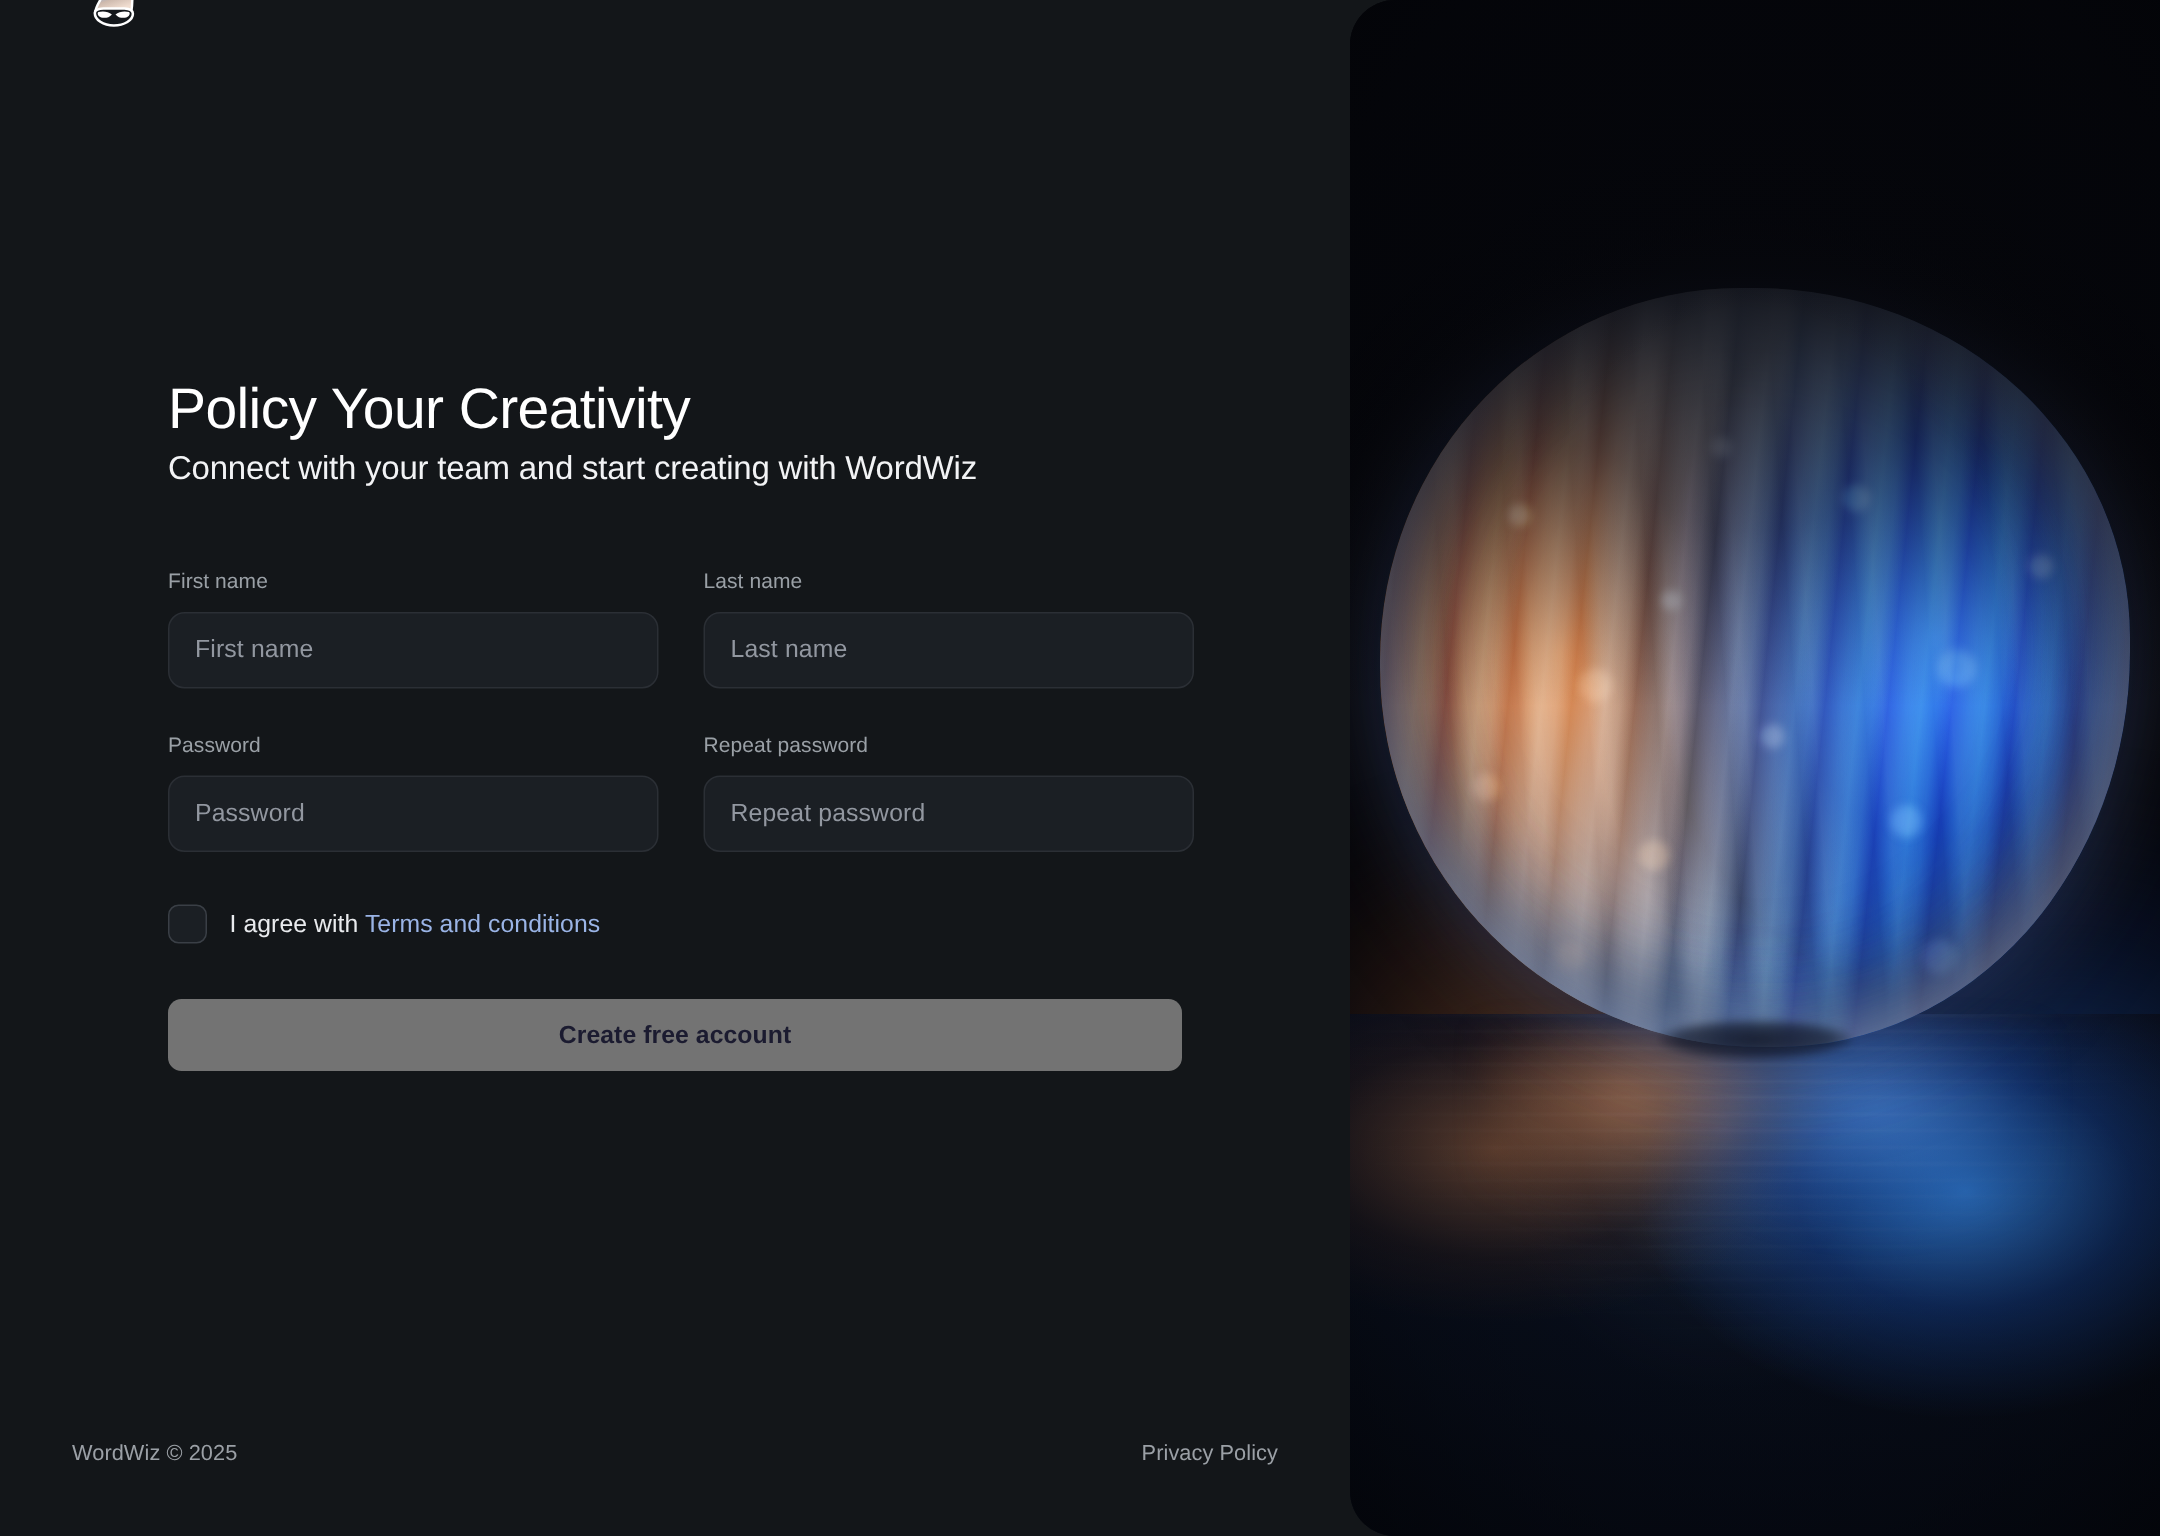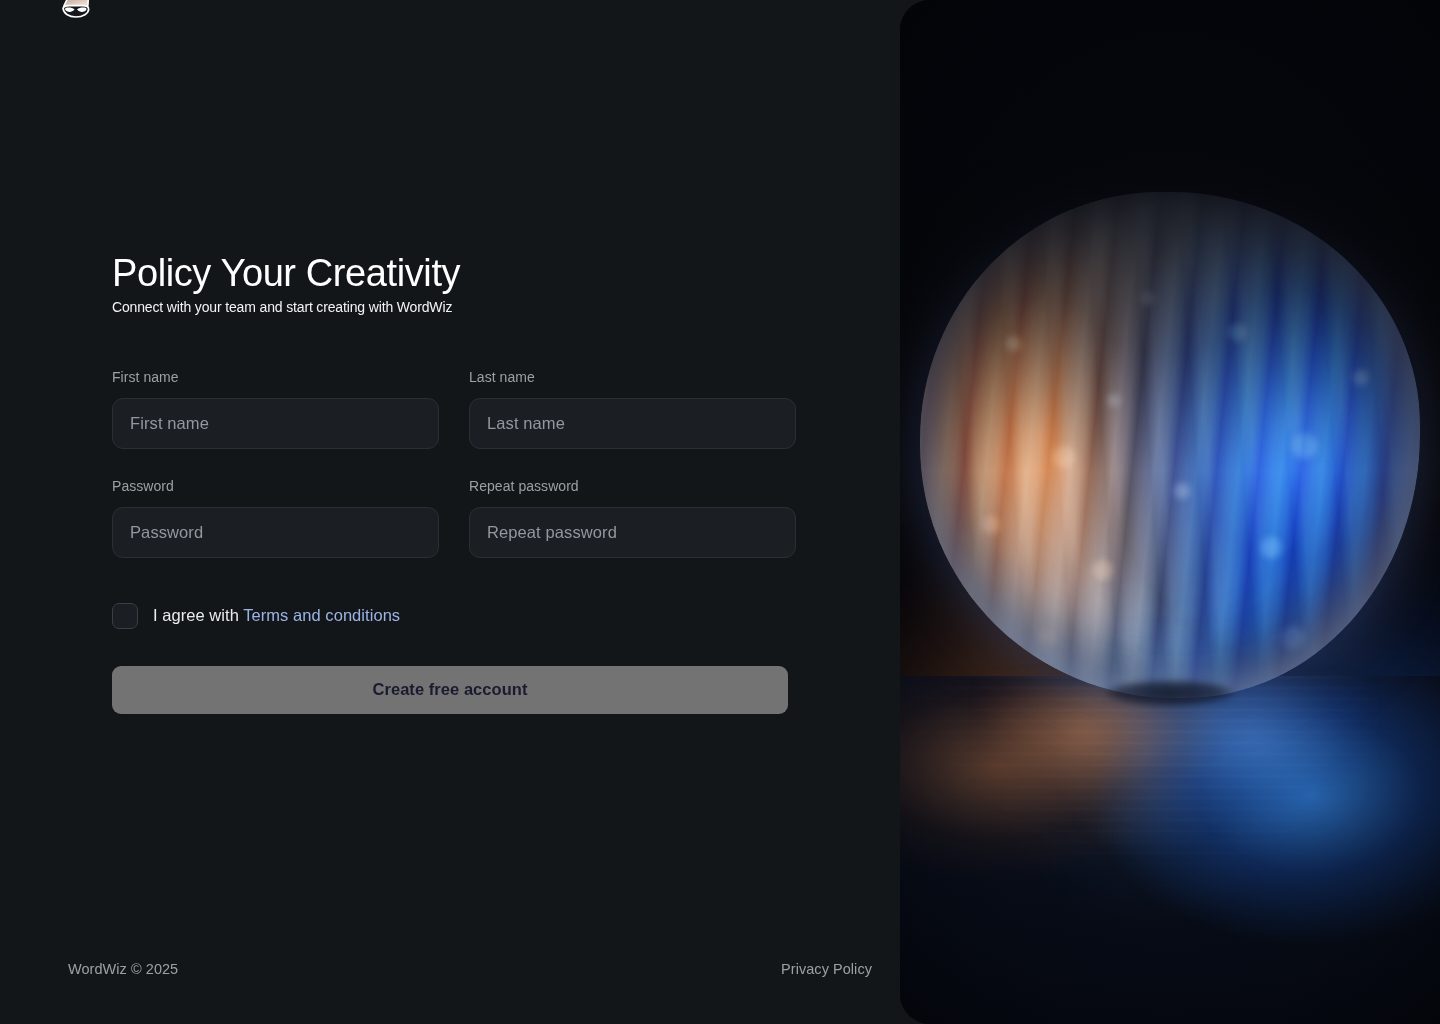--- a/index.html
+++ b/index.html
@@ -74,21 +74,21 @@
     font-size: 38px;
     line-height: 1.12;
     font-weight: 400;
     color: #ffffff;
     letter-spacing: -0.4px;
     white-space: nowrap;
   }
 
   .subheadline {
     margin-top: 3px;
-    font-size: 14px;
+    font-size: 22px;
     line-height: 1.3;
     font-weight: 500;
     color: #f2f3f5;
     letter-spacing: -0.15px;
     white-space: nowrap;
   }
 
   
   .form {
     margin-top: 54px;
@@ -129,21 +129,21 @@
     letter-spacing: .1px;
     padding: 0 17px;
     outline: none;
   }
   .text-input::placeholder { color: #9297a0; opacity: 1; }
 
   
   .terms-row {
     display: flex;
     align-items: center;
-    margin-top: 45px;
+    margin-top: 35px;
     gap: 15px;
   }
 
   .checkbox {
     width: 26px;
     height: 26px;
     flex: 0 0 26px;
     border: 1px solid #3a3f46;
     border-radius: 7px;
     background: #1b1f24;
@@ -197,21 +197,20 @@
   .footer {
     position: absolute;
     left: 0;
     bottom: 0;
     width: 900px;
     height: 110px;
     padding: 0 48px;
     display: flex;
     align-items: center;
     justify-content: space-between;
-    margin-left: 20px;
   }
   .footer-copy,
   .footer-link {
     font-size: 14.5px;
     line-height: 1;
     color: #9ba0a6;
     letter-spacing: .05px;
     text-decoration: none;
   }
   .footer-link { cursor: pointer; }

